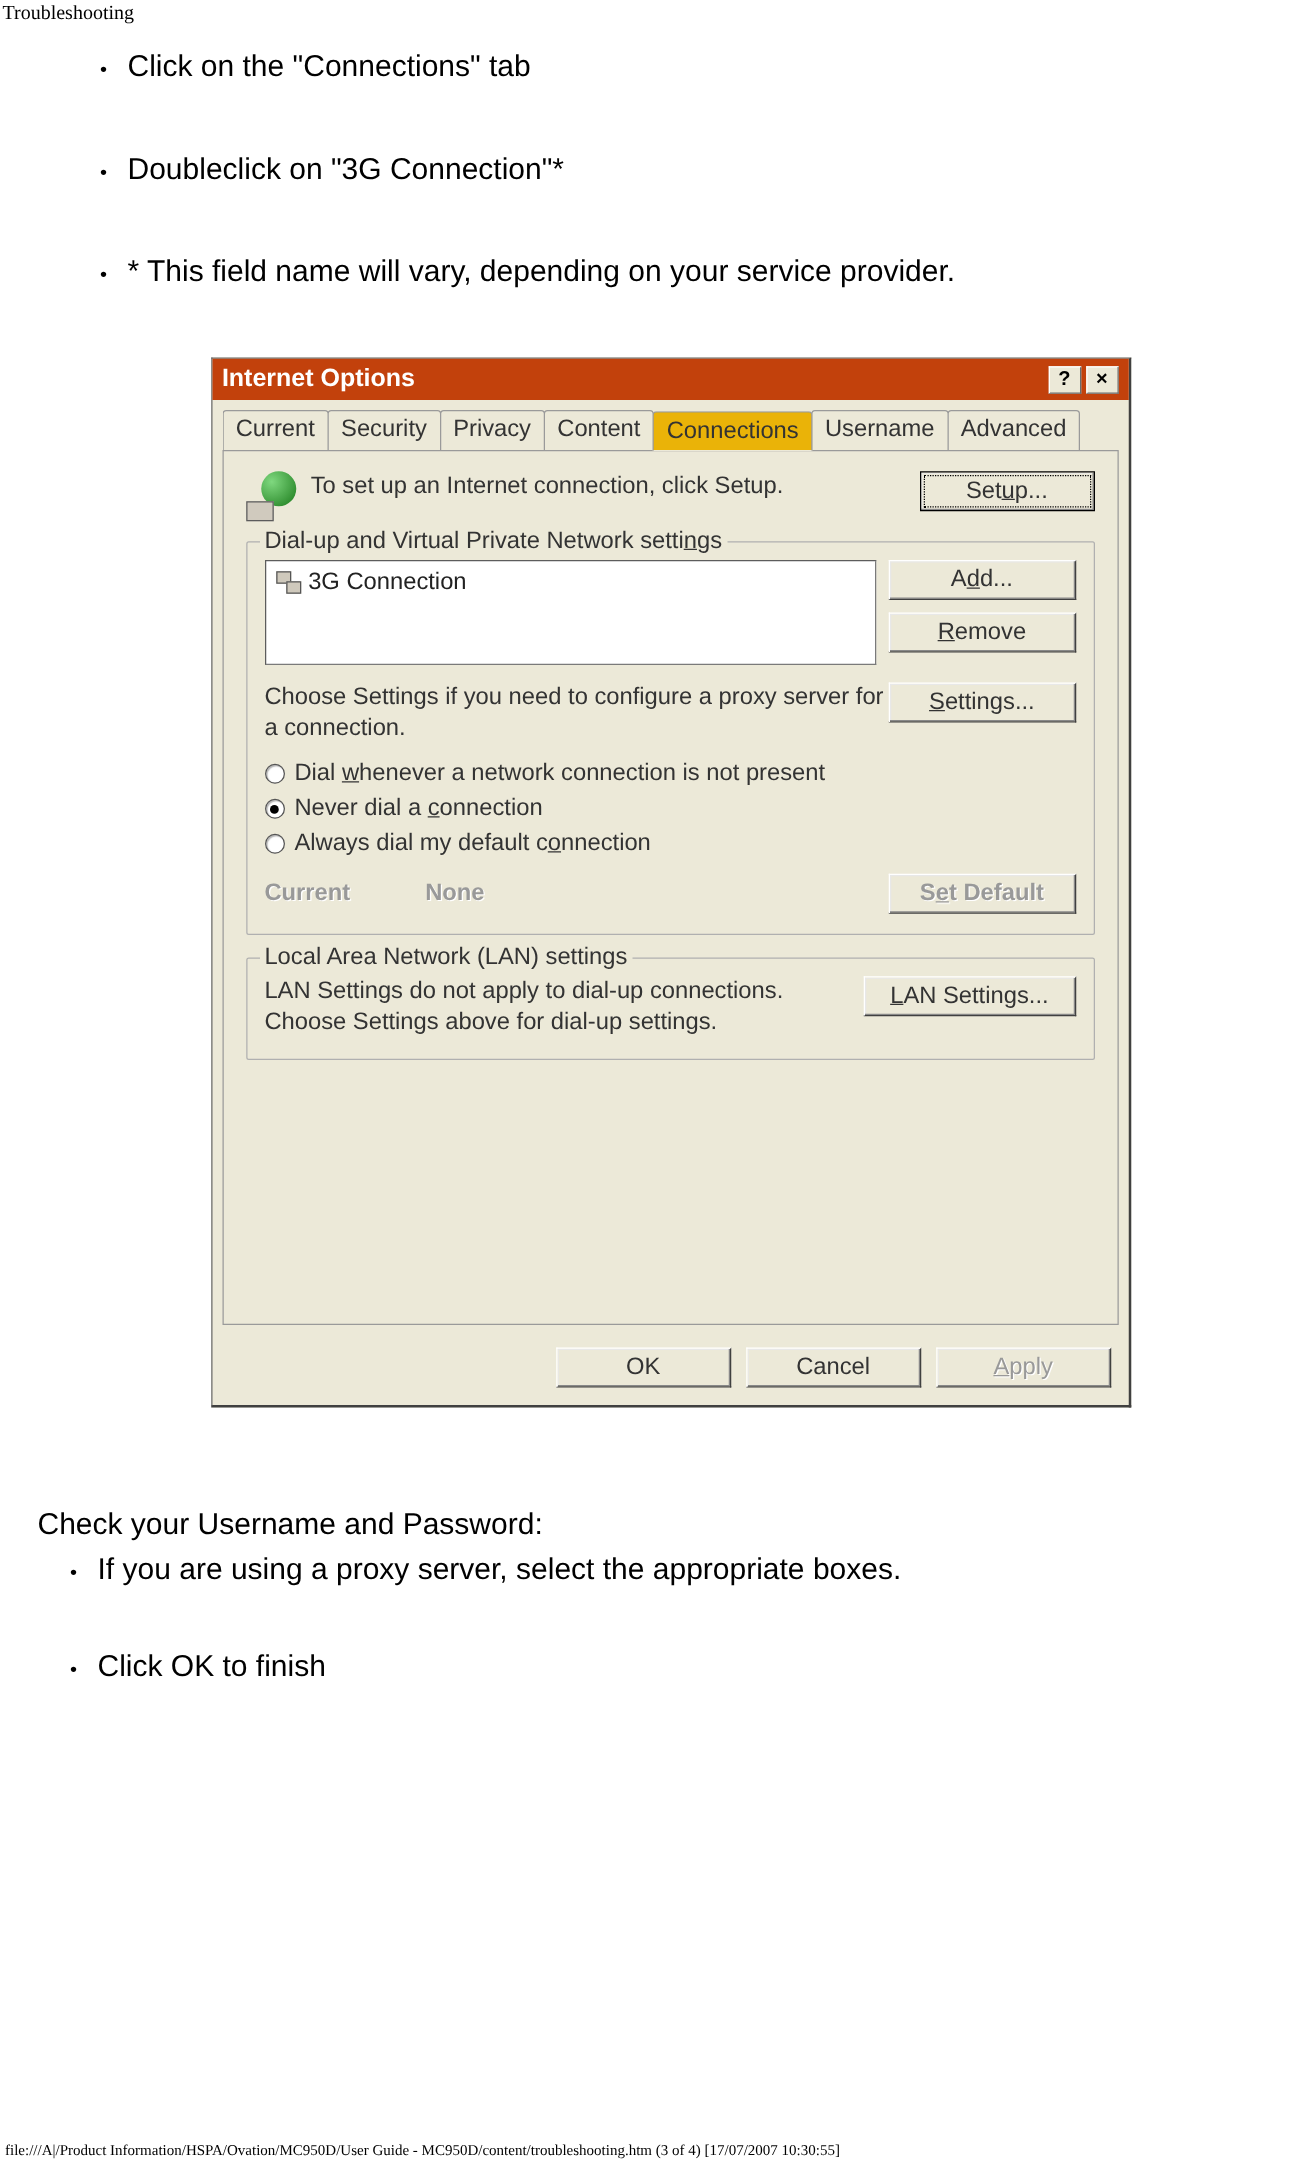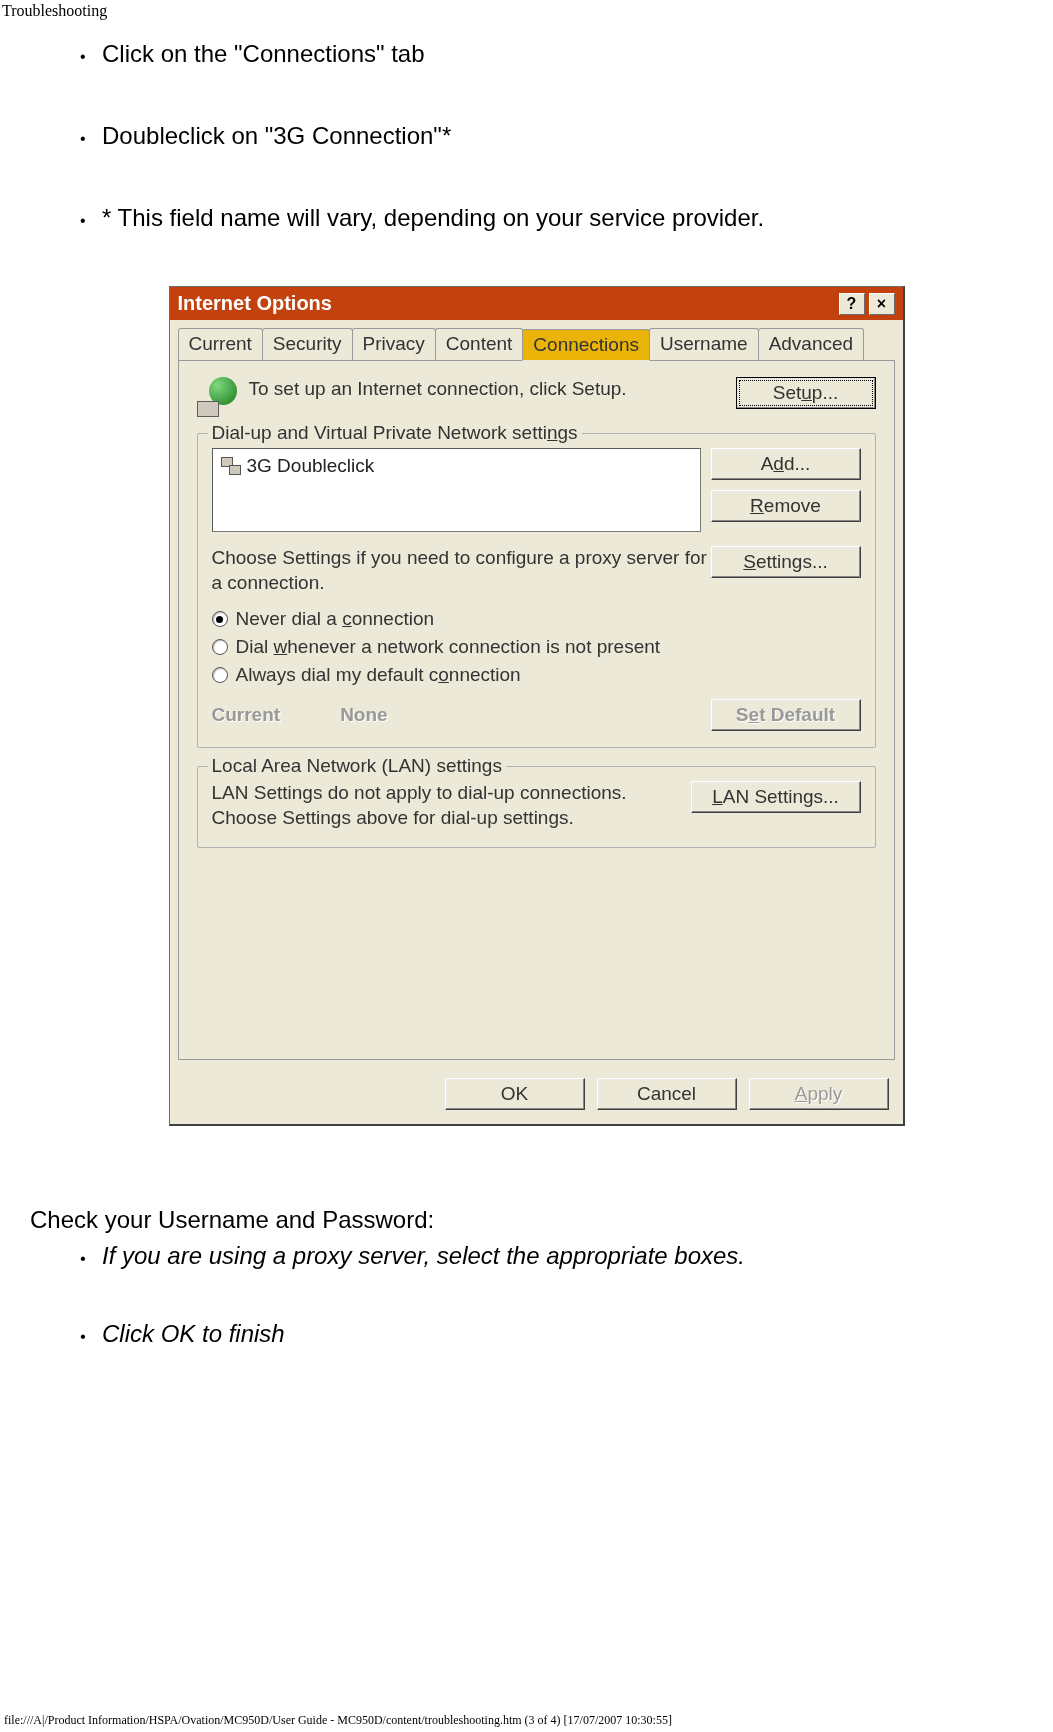--- a/index.html
+++ b/index.html
@@ -265,22 +265,21 @@
       justify-content: flex-end;
       gap: 12px;
       padding: 10px 14px 14px 14px;
     }
     .after-heading {
       font-size: 24px;
       margin: 30px 0 8px 30px;
     }
     ul.doc-list2 {
       list-style: none;
-      padding-left: 80px;
-      font-style: italic;
+      padding-left: 56px;
     }
     ul.doc-list2 li {
       font-size: 24px;
       margin-bottom: 50px;
       padding-left: 22px;
       position: relative;
     }
     ul.doc-list2 li::before {
       content: "•";
       position: absolute;
@@ -341,40 +340,40 @@
 
         <div class="group">
           <div class="group-label">Dial-up and Virtual Private Network setti<span class="u">n</span>gs</div>
           <div class="list-col">
             <div class="listbox">
               <div class="list-item">
                 <span class="conn-icon">
                     <span class="c1"></span>
                     <span class="c2"></span>
                   </span>
-                <span>3G Doubleclick</span>
+                <span>3G Connection</span>
               </div>
             </div>
             <div class="btn-col">
               <div class="win-btn">A<span class="u">d</span>d...</div>
               <div class="win-btn"><span class="u">R</span>emove</div>
             </div>
           </div>
           <div class="proxy-row">
             <div class="proxy-text">Choose Settings if you need to configure a proxy server for a connection.</div>
             <div class="win-btn" style="width:150px;"><span class="u">S</span>ettings...</div>
           </div>
 
           <div class="radio-row">
+            <span class="radio"></span>
+            <span>Dial <span class="u">w</span>henever a network connection is not present</span>
+          </div>
+          <div class="radio-row">
             <span class="radio checked"></span>
             <span>Never dial a <span class="u">c</span>onnection</span>
-          </div>
-          <div class="radio-row">
-            <span class="radio"></span>
-            <span>Dial <span class="u">w</span>henever a network connection is not present</span>
           </div>
           <div class="radio-row">
             <span class="radio"></span>
             <span>Always dial my default c<span class="u">o</span>nnection</span>
           </div>
 
           <div class="current-row">
             <span class="dim">Current</span>
             <span class="dim" style="flex:1;">None</span>
             <div class="win-btn disabled" style="width:150px;">S<span class="u">e</span>t Default</div>

